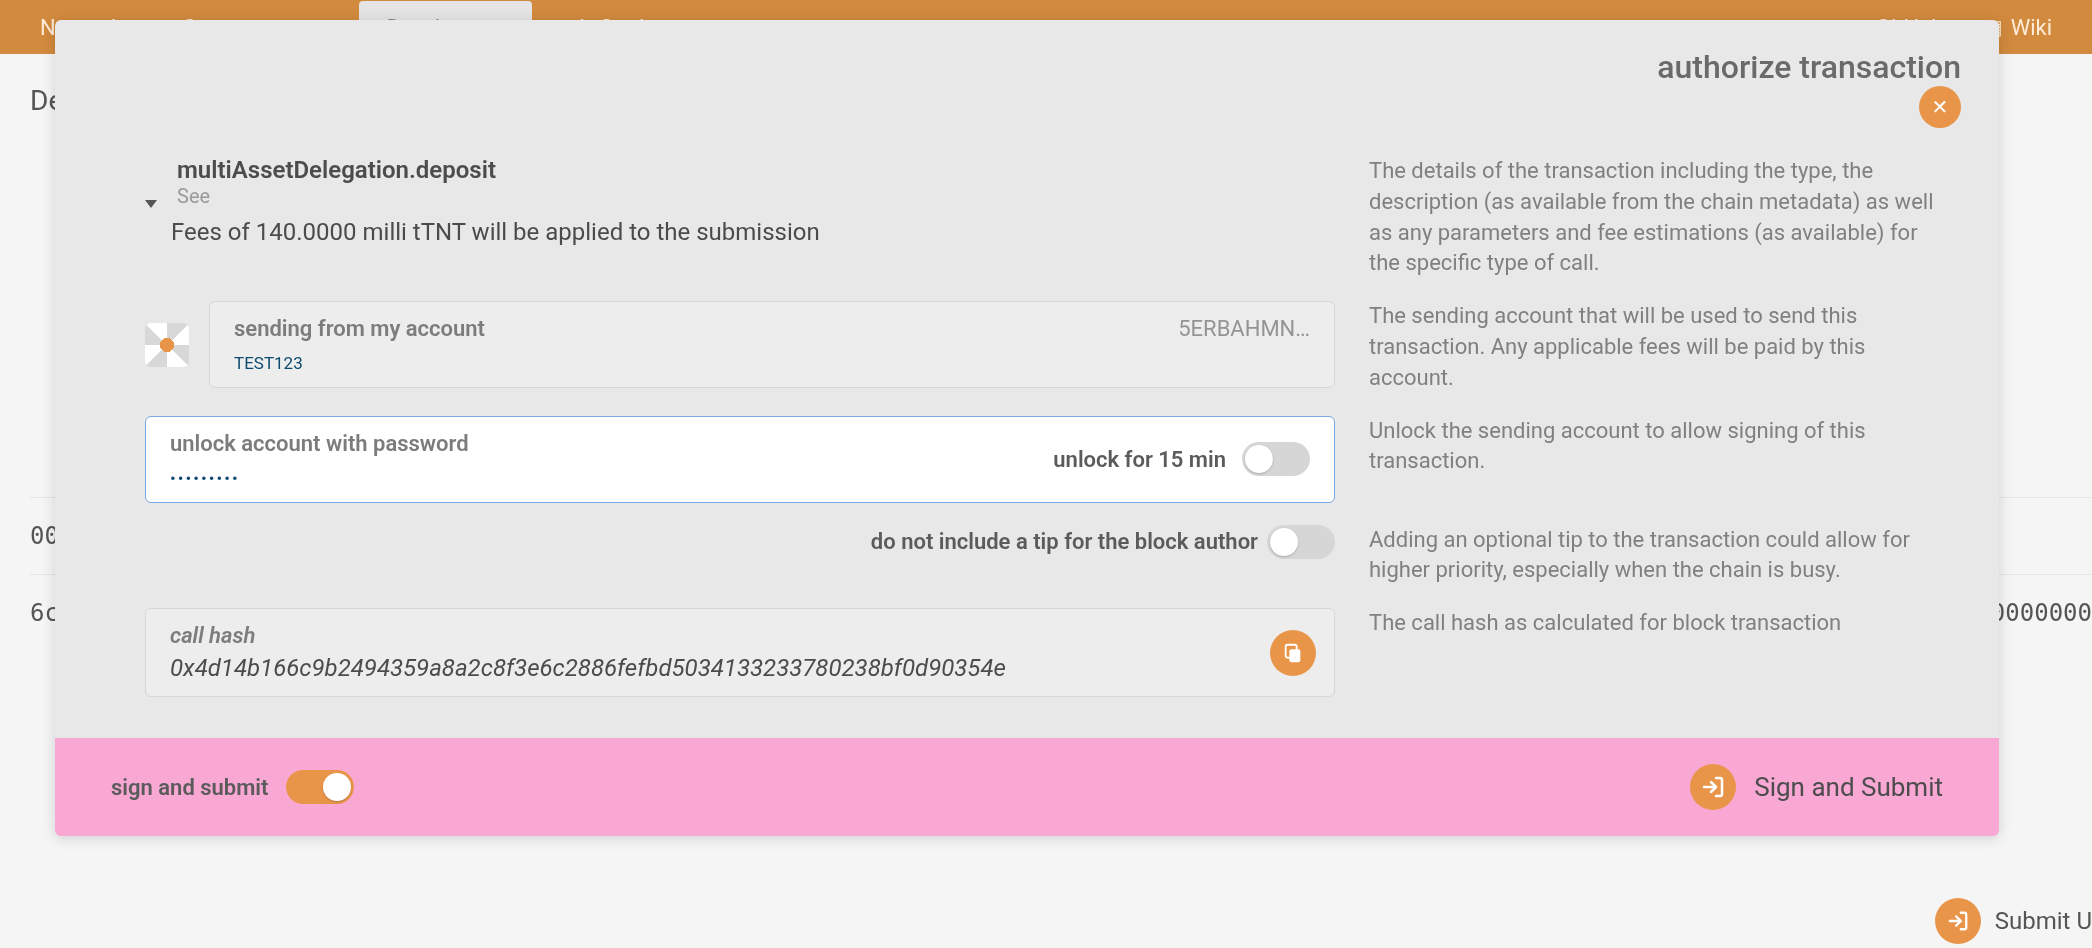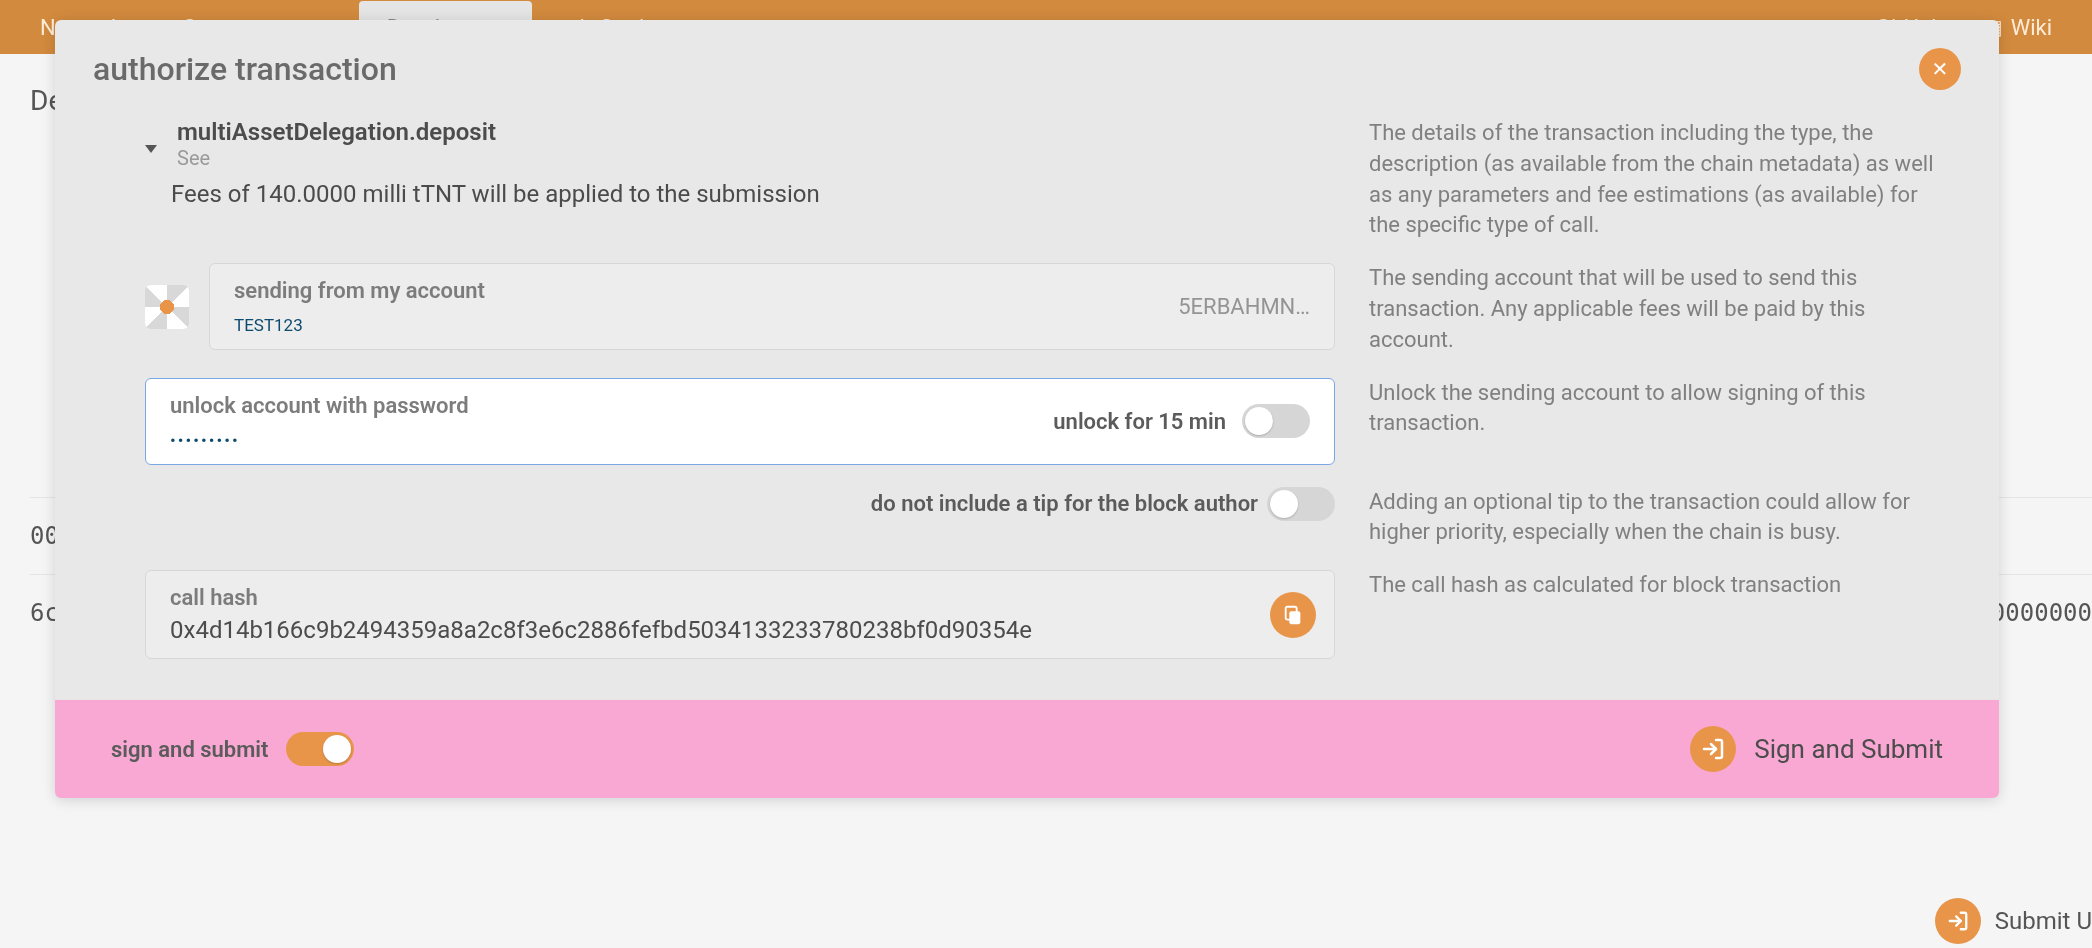--- a/index.html
+++ b/index.html
@@ -71,41 +71,41 @@
     top: 20px; left: 55px;
     width: 1944px;
     background: #e8e8e8;
     border-radius: 6px;
     box-shadow: 0 2px 14px rgba(0,0,0,0.15);
     display: flex;
     flex-direction: column;
   }
   .modal-header {
     padding: 28px 38px 18px;
-    display: flex; align-items: center;
+    display: flex; align-items: flex-end; flex-direction: column;
   }
   .modal-title { font-size: 32px; color: #6a6a6a; font-weight: 500; }
   .close-btn {
     margin-left: auto;
     width: 42px; height: 42px; border-radius: 50%;
     background: #e8954a; color: #fff;
     display: flex; align-items: center; justify-content: center;
     font-size: 20px;
     cursor: pointer;
   }
 
   .modal-body {
     padding: 10px 60px 40px 90px;
   }
 
   .row { display: flex; gap: 34px; margin-bottom: 22px; align-items: flex-start; }
   .col-left { width: 1190px; }
   .col-right { flex: 1; color: #808080; font-size: 22px; line-height: 1.4; }
 
-  .summary-row { display: flex; align-items: center; gap: 20px; margin-bottom: 10px; }
+  .summary-row { display: flex; align-items: flex-end; gap: 20px; margin-bottom: 10px; }
   .summary-caret {
     width: 0; height: 0;
     border-left: 6px solid transparent;
     border-right: 6px solid transparent;
     border-top: 8px solid #555;
     margin-top: 10px;
   }
   .summary-title { font-size: 24px; color: #4c4c4c; font-weight: 600; }
   .summary-sub { font-size: 20px; color: #9a9a9a; }
 
@@ -271,21 +271,21 @@
         </div>
         <div class="fees-line">Fees of 140.0000 milli tTNT will be applied to the submission</div>
       </div>
       <div class="col-right">The details of the transaction including the type, the description (as available from the chain metadata) as well as any parameters and fee estimations (as available) for the specific type of call.</div>
     </div>
 
     <div class="row">
       <div class="col-left">
         <div class="account-row">
           <div class="identicon"></div>
-          <div class="box account-meta" style="display:flex;align-items:center;">
+          <div class="box account-meta" style="display:flex;">
             <div style="flex:1">
               <div class="box-label">sending from my account</div>
               <div class="box-value">TEST123</div>
             </div>
             <div class="addr-short">5ERBAHMN…</div>
           </div>
         </div>
       </div>
       <div class="col-right">The sending account that will be used to send this transaction. Any applicable fees will be paid by this account.</div>
     </div>
@@ -313,21 +313,21 @@
           <div class="toggle">
               <div class="knob"></div>
             </div>
         </div>
       </div>
       <div class="col-right">Adding an optional tip to the transaction could allow for higher priority, especially when the chain is busy.</div>
     </div>
 
     <div class="row" style="margin-bottom:0">
       <div class="col-left">
-        <div class="box" style="padding-right:61px;">
+        <div class="box" style="padding-right:61px;font-style:italic;">
           <div class="box-label">call hash</div>
           <div class="box-hash">0x4d14b166c9b2494359a8a2c8f3e6c2886fefbd5034133233780238bf0d90354e</div>
           <div class="copy-btn">
             <svg viewBox="0 0 24 24" fill="#fff">
                 <rect x="8" y="8" width="12" height="14" rx="2"></rect>
                 <rect x="4" y="3" width="12" height="14" rx="2" fill="none" stroke="#fff" stroke-width="2"></rect>
               </svg>
           </div>
         </div>
       </div>

